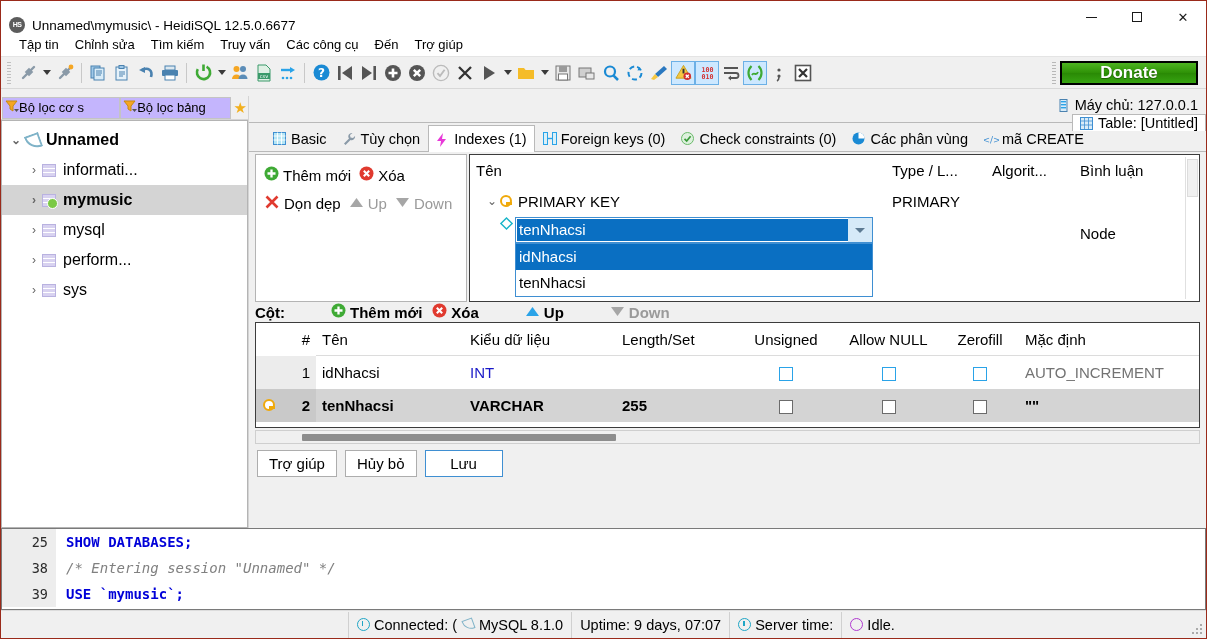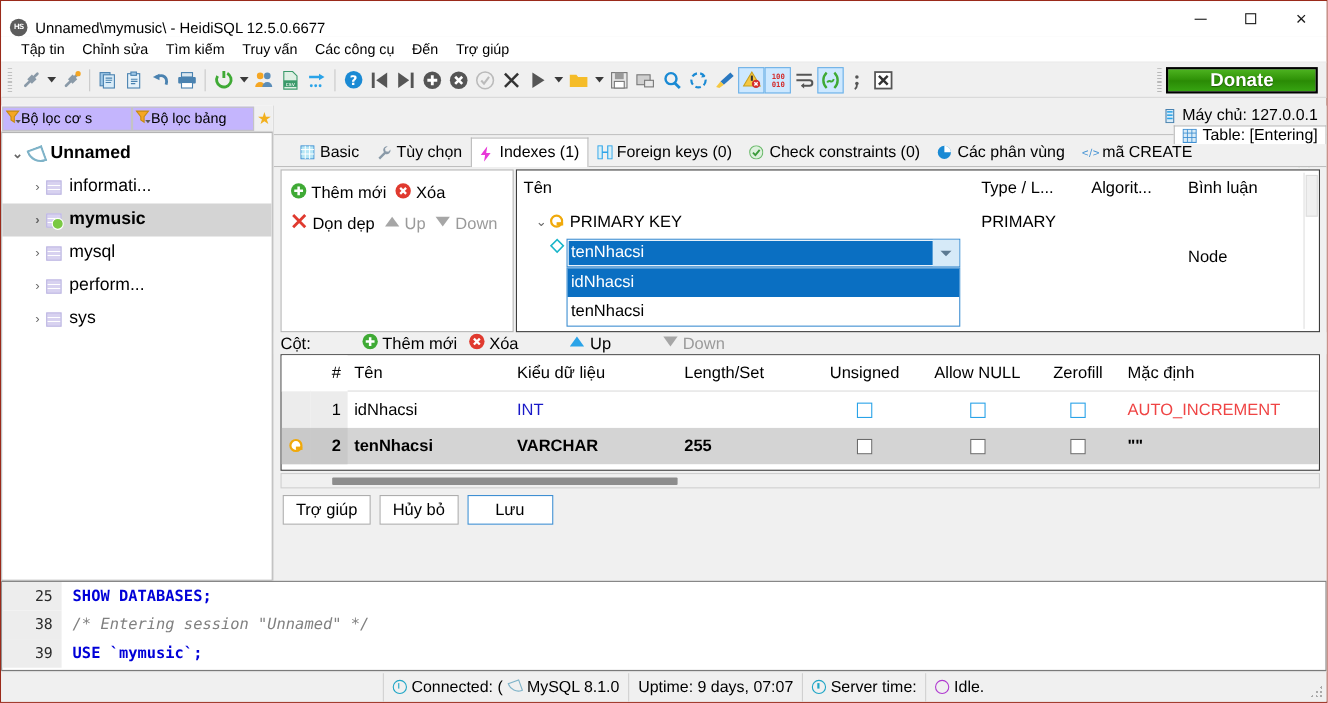--- a/index.html
+++ b/index.html
@@ -295,20 +295,21 @@
     height: 26px; line-height: 26px; font-size: 15px; padding: 0 3px;
   }
   .combo-opt.hi { background: #0a6fc2; color: #fff; }
 
   
   .col-toolbar {
     height: 20px; display: flex; align-items: center;
     padding-left: 6px; gap: 2px;
     background: #f0f0f0;
     font-size: 15px;
+    font-weight: bold;
   }
   .col-label { margin-right: 40px; }
   .cols-grid {
     margin: 0 6px; border: 1px solid #3c3c3c;
     background: #fff; overflow: hidden;
     height: 106px;
   }
   .crow { display: flex; height: 33px; align-items: center; font-size: 15px; }
   .crow.header { background: #fff; border-bottom: 1px solid #dcdcdc; }
   .crow.alt { background: #d4d4d4; font-weight: bold; }
@@ -322,21 +323,21 @@
   .crow.header .c-num { background:#fff; }
   .crow.header .c-key { background:#fff; }
   .c-name { width: 148px; flex: 0 0 148px; }
   .c-type { width: 152px; flex: 0 0 152px; color: #1818c8; }
   .crow.header .c-type { color:#000; }
   .crow.alt .c-type { color: #000; }
   .c-len  { width: 120px; flex: 0 0 120px; }
   .c-uns  { width: 100px; flex: 0 0 100px; text-align: center; }
   .c-null { width: 105px; flex: 0 0 105px; text-align: center; }
   .c-zf   { width: 78px;  flex: 0 0 78px;  text-align: center; }
-  .c-def  { flex: 1; color: #ef4444; }
+  .c-def  { flex: 1; color: #737373; }
   .crow.alt .c-def { color: #000; }
   .crow.header .c-def { color: #000; }
   .cbx {
     display: inline-block; width: 14px; height: 14px;
     border: 1.5px solid #2aa3e8; background: #fff; vertical-align: middle;
   }
   .cbx.grey { border-color: #6b6b6b; }
   .hscroll {
     height: 14px; margin: 2px 6px 0 6px; background: #f0f0f0;
     border: 1px solid #cfcfcf; position: relative;
@@ -764,21 +765,21 @@
           </span>
           <span>Máy chủ: 127.0.0.1</span>
         </div>
         <div class="ttab sel">
           <span class="icon-sq">
             <svg width="13" height="13" viewBox="0 0 13 13">
                 <rect x="0.5" y="0.5" width="12" height="12" fill="#d9ecf8" stroke="#3f8fd2"></rect>
                 <path d="M0.5 4 H12.5 M0.5 8 H12.5 M4.5 0.5 V12.5 M8.5 0.5 V12.5" stroke="#3f8fd2" stroke-width=".8"></path>
               </svg>
           </span>
-          <span>Table: [Entering]</span>
+          <span>Table: [Untitled]</span>
         </div>
         <div class="ttab run">
           <span class="icon-sq">
             <svg width="13" height="13" viewBox="0 0 13 13">
                 <path d="M2 1 L12 6.5 L2 12z" fill="#2a78c0"></path>
               </svg>
           </span>
           <span>Truy v?n*</span>
         </div>
         <div class="ttab">

